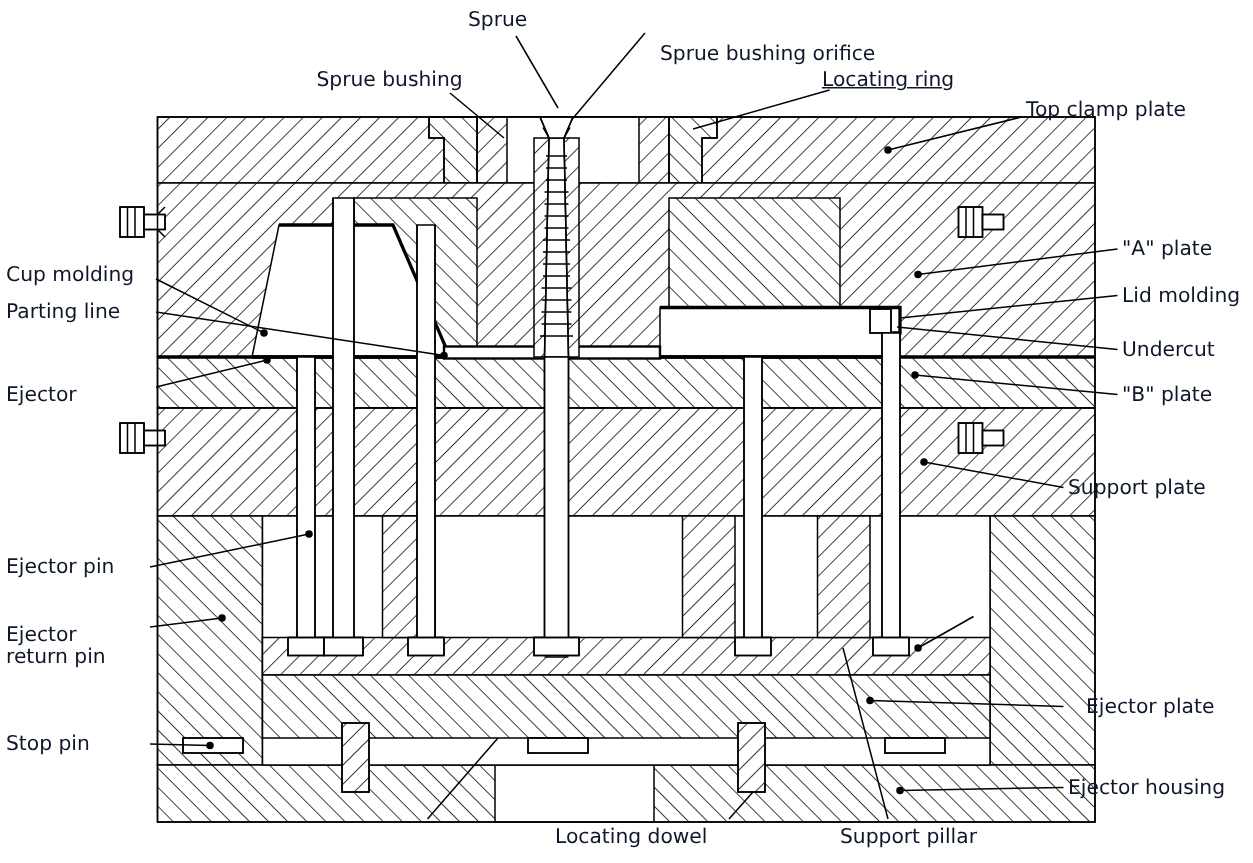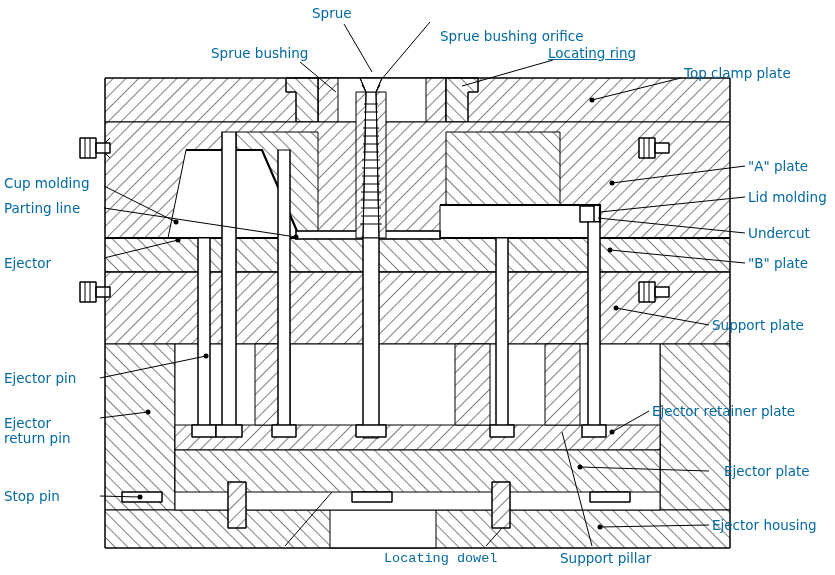--- a/index.html
+++ b/index.html
@@ -6,21 +6,21 @@
   #root{
     position:relative;
     width:835px;height:575px;
     background:#ffffff;
     font-family:"DejaVu Sans", sans-serif;
     overflow:hidden;
   }
   .lbl{
     position:absolute;
     font-size:13.5px;
-    color:#0369a1;
+    color:#0f172a;
     white-space:pre;
     line-height:15px;
   }
   svg{position:absolute;left:0;top:0;}
   .ln{stroke:#000;stroke-width:1;fill:none;}
   .thk{stroke:#000;stroke-width:2.2;fill:none;}
   .hatch{fill:url(#h1);stroke:#000;stroke-width:1;}
   .hatch2{fill:url(#h2);stroke:#000;stroke-width:1;}
   .wht{fill:#fff;stroke:#000;stroke-width:1;}
   .dot{fill:#000;}
@@ -309,20 +309,19 @@
   <div class="lbl" style="left:4px;top:176px;">Cup molding</div>
   <div class="lbl" style="left:748px;top:190px;">Lid molding</div>
   <div class="lbl" style="left:4px;top:201px;">Parting line</div>
   <div class="lbl" style="left:748px;top:226px;">Undercut</div>
   <div class="lbl" style="left:748px;top:256px;">"B" plate</div>
   <div class="lbl" style="left:4px;top:256px;">Ejector</div>
   <div class="lbl" style="left:712px;top:318px;">Support plate</div>
   <div class="lbl" style="left:4px;top:371px;">Ejector pin</div>
   <div class="lbl" style="left:4px;top:416px;">Ejector
 return pin</div>
-  <div class="lbl" style="left:652px;top:404px;">Ejector retainer plate</div>
   <div class="lbl" style="left:724px;top:464px;">Ejector plate</div>
   <div class="lbl" style="left:4px;top:489px;">Stop pin</div>
   <div class="lbl" style="left:712px;top:518px;">Ejector housing</div>
-  <div class="lbl" style="left:384px;top:551px;font-family:Liberation Mono, monospace;">Locating dowel</div>
+  <div class="lbl" style="left:370px;top:551px;">Locating dowel</div>
   <div class="lbl" style="left:560px;top:551px;">Support pillar</div>
 
 </div>
 
 </body></html>

